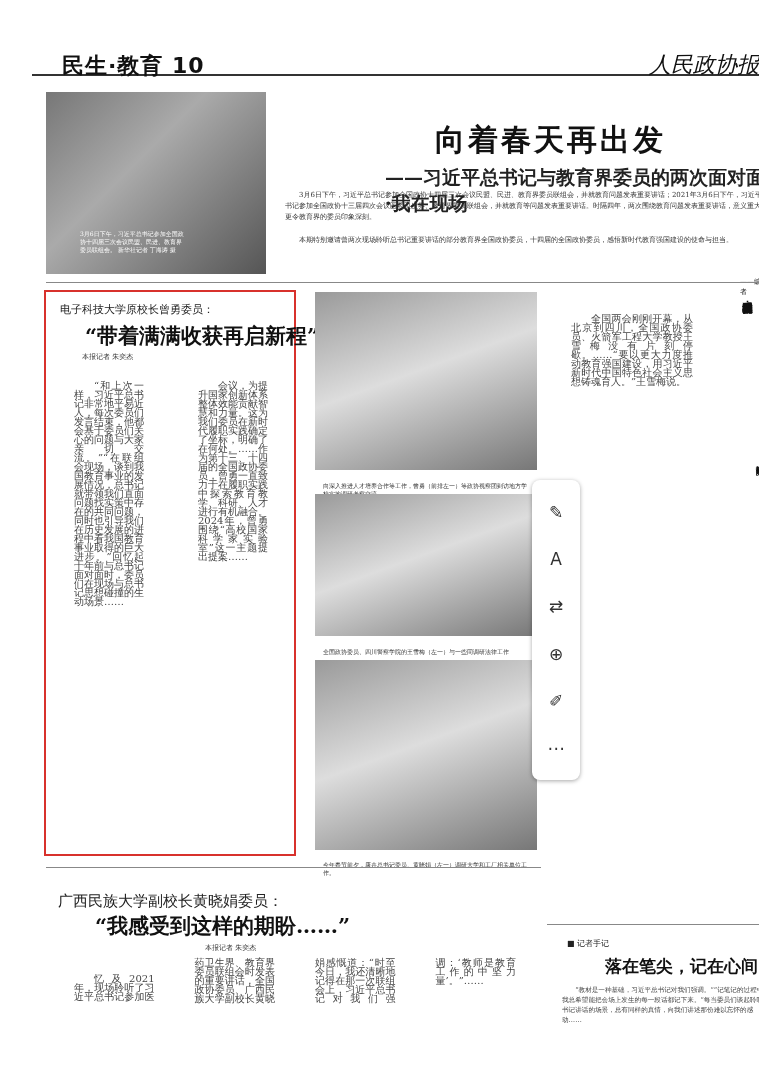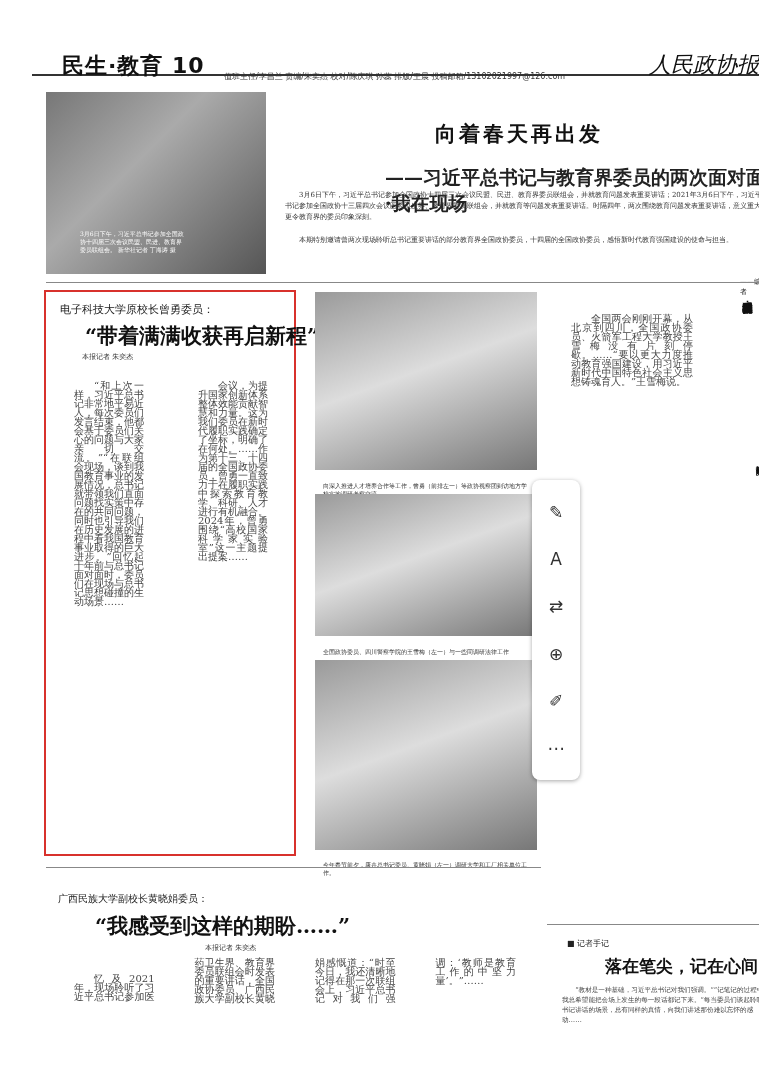--- a/index.html
+++ b/index.html
@@ -3,53 +3,52 @@
 <meta charset="utf-8">
 <style>
 *{box-sizing:border-box;margin:8px;padding:8px}
 body{width:759px;height:1073px;background:#fff;font-family:"DejaVu Serif",serif;color:#222;position:relative;overflow:hidden}
 .hdr{position:absolute;left:0;top:0;width:759px;height:44px;border-bottom:2px solid #333}
 .sec{position:absolute;left:14px;top:3px;font-size:22px;font-weight:bold;font-family:"DejaVu Sans",sans-serif;color:#111;letter-spacing:1px}
 .hmeta{position:absolute;left:160px;top:7px;font-size:8px;font-family:"DejaVu Sans",sans-serif;color:#333;line-height:11px}
 .logo{position:absolute;right:16px;top:2px;font-size:22px;font-style:italic;font-weight:normal;color:#111}
 .topphoto{position:absolute;left:14px;top:60px;width:220px;height:182px;background:linear-gradient(135deg,#777,#aaa 40%,#555);}
 .topphoto .cap{position:absolute;left:18px;top:122px;width:120px;font-size:6px;color:#fff;line-height:8px}
-.maintitle{position:absolute;left:395px;top:80px;font-size:21px;font-weight:bold;font-family:Liberation Sans, sans-serif;letter-spacing:3px;color:#111}
+.maintitle{position:absolute;left:395px;top:80px;font-size:30px;font-weight:bold;font-family:Liberation Sans, sans-serif;letter-spacing:3px;color:#111}
 .subtitle{position:absolute;left:345px;top:125px;font-size:19px;font-weight:bold;color:#222}
 .lead{position:absolute;left:245px;top:150px;width:500px;font-size:7px;line-height:11px;color:#333;text-indent:2em}
 .lead2{position:absolute;left:245px;top:195px;width:500px;font-size:7px;line-height:11px;color:#333;text-indent:2em}
 .editor{position:absolute;left:700px;top:237px;font-size:7px}
 .hr1{position:absolute;left:14px;top:250px;width:731px;border-top:1px solid #888}
 .redbox{position:absolute;left:12px;top:258px;width:252px;height:566px;border:2px solid #d8312c}
 .kicker{position:absolute;left:20px;top:262px;font-size:11px;font-family:"DejaVu Sans",sans-serif;color:#222}
 .headline{position:absolute;left:45px;top:282px;font-size:21px;font-weight:bold;color:#111}
 .byline{position:absolute;left:42px;top:312px;font-size:7px;color:#333}
 .col{position:absolute;font-size:10px;line-height:9px;color:#444;text-align:justify;overflow:hidden}
 .col p{text-indent:2em}
 .photo{position:absolute;background:linear-gradient(160deg,#9a9a9a,#ddd 45%,#777);}
 .pcap{position:absolute;font-size:6px;line-height:8px;color:#333}
 .vtitle{position:absolute;writing-mode:vertical-rl;font-weight:bold;color:#111}
 .toolbar{position:absolute;left:500px;top:448px;width:48px;height:300px;background:#fff;border-radius:8px;box-shadow:0 1px 4px rgba(0,0,0,.35);display:flex;flex-direction:column;align-items:center;justify-content:space-around}
 .tb{width:26px;height:26px;display:flex;align-items:center;justify-content:center;font-size:17px;color:#333;font-family:"DejaVu Sans",sans-serif}
 .hr2{position:absolute;left:14px;top:835px;width:495px;border-top:1px solid #888}
-.kicker2{position:absolute;left:18px;top:852px;font-size:10px;font-family:Liberation Serif, serif;color:#222}
+.kicker2{position:absolute;left:18px;top:852px;font-size:15px;font-family:Liberation Serif, serif;color:#222}
 .headline2{position:absolute;left:55px;top:872px;font-size:21px;font-weight:bold;color:#111}
 .byline2{position:absolute;left:165px;top:903px;font-size:7px;color:#333}
 .notebox{position:absolute;left:515px;top:892px;width:236px;height:176px;border-top:1px solid #888}
 .notelabel{position:absolute;left:527px;top:898px;font-size:8px;font-family:"DejaVu Sans",sans-serif}
 .notetitle{position:absolute;left:565px;top:915px;font-size:17px;font-weight:bold;color:#111}
 .notetext{position:absolute;left:522px;top:945px;width:225px;font-size:6.6px;line-height:10px;color:#444;text-indent:2em}
 </style>
 </head>
 <body>
 
 <div class="hdr">
   <div class="sec">民生·教育 10</div>
   <div class="hmeta">
-    <div>值班主任/李昌兰 责编/朱奕杰 校对/陈庆琪 孙蕊 排版/王晨 投稿邮箱/13102021997@126.com</div>
   </div>
   <div class="logo">人民政协报</div>
 </div>
 
 <div class="topphoto">
   <div class="cap">3月6日下午，习近平总书记参加全国政协十四届三次会议民盟、民进、教育界委员联组会。 新华社记者 丁海涛 摄</div>
 </div>
 <div class="maintitle">向着春天再出发</div>
 <div class="subtitle">——习近平总书记与教育界委员的两次面对面·我在现场</div>
 <div class="lead">3月6日下午，习近平总书记参加全国政协十四届三次会议民盟、民进、教育界委员联组会，并就教育问题发表重要讲话；2021年3月6日下午，习近平总书记参加全国政协十三届四次会议医药卫生界、教育界委员联组会，并就教育等问题发表重要讲话。时隔四年，两次围绕教育问题发表重要讲话，意义重大，更令教育界的委员印象深刻。</div>

